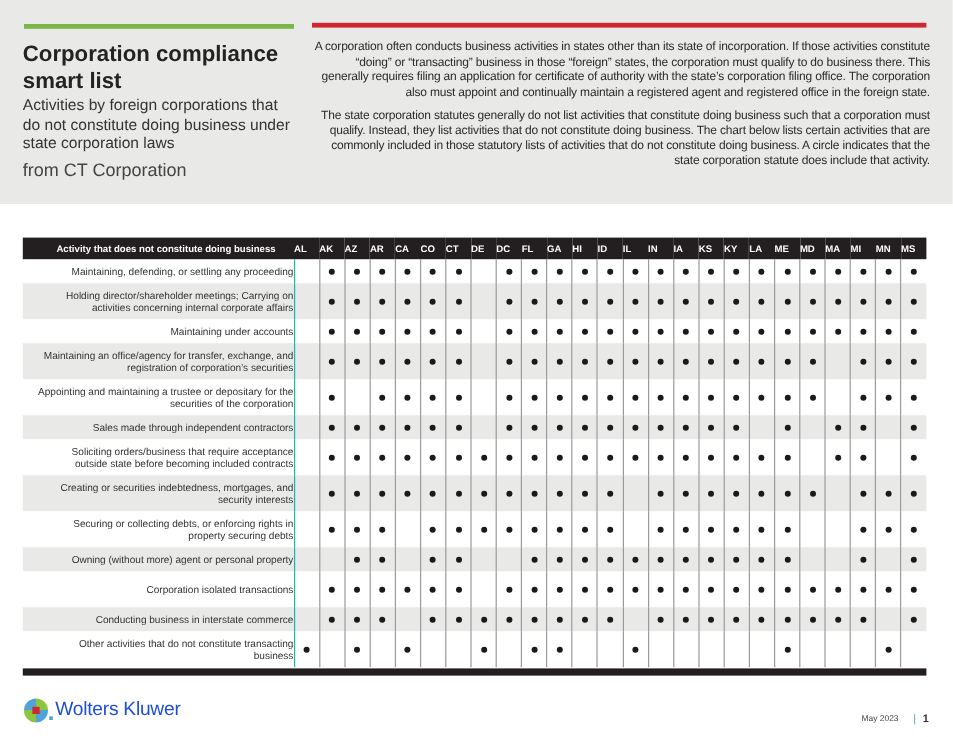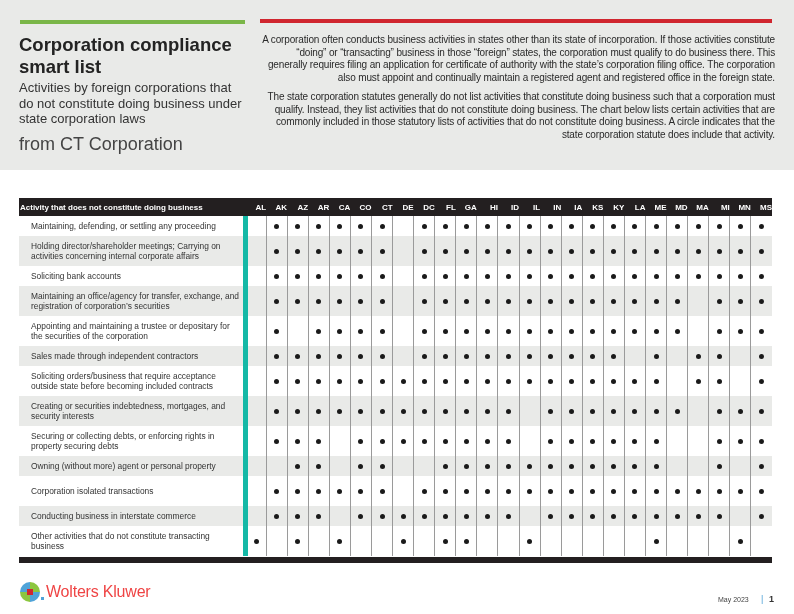--- a/index.html
+++ b/index.html
@@ -5,42 +5,42 @@
   * { box-sizing: border-box; margin: 0; padding: 0; }
   html, body { width: 794px; height: 614px; background: #ffffff; overflow: hidden; }
   body { font-family: "Liberation Sans", sans-serif; color: #222; position: relative; }
 
   .top-band { position: absolute; left: 0; top: 0; width: 794px; height: 170px; background: #e9eae8; }
   .green-rule { position: absolute; left: 20px; top: 20px; width: 225px; height: 4px; background: #7ab648; }
   .red-rule { position: absolute; left: 260px; top: 19px; width: 512px; height: 4px; background: #d0262f; }
 
   .title { position: absolute; left: 19px; top: 34px; width: 230px; font-size: 18.5px; font-weight: bold; line-height: 22px; color: #232323; }
   .subtitle { position: absolute; left: 19px; top: 80px; width: 230px; font-size: 13px; line-height: 15.5px; color: #333; }
-  .source { position: absolute; left: 19px; top: 134px; font-size: 18px; color: #444; }
+  .source { position: absolute; left: 19px; top: 134px; font-size: 15px; color: #444; }
 
   .intro { position: absolute; left: 260px; top: 34px; width: 515px; font-size: 10px; line-height: 12.7px; color: #2a2a2a; letter-spacing: -0.15px; text-align: right; }
   .intro p { margin-bottom: 6px; }
 
   table.chart { position: absolute; left: 19px; top: 198px; width: 753px; border-collapse: collapse; table-layout: fixed; }
-  table.chart th { background: #231f20; color: #fff; font-size: 8px; font-weight: bold; height: 18px; text-align: right; padding: 0; }
-  table.chart th.act-head { text-align: left; padding-left: 1px; width: 226px; }
+  table.chart th { background: #231f20; color: #fff; font-size: 8px; font-weight: bold; height: 18px; text-align: left; padding: 0; }
+  table.chart th.act-head { text-align: left; padding-left: 28px; width: 226px; }
   table.chart td { font-size: 8.4px; line-height: 10px; color: #333; padding: 0; text-align: center; border-left: 1px solid #9a9a9a; }
-  table.chart td.act { text-align: left; padding-left: 12px; border-left: none; border-right: 5px solid #14b8a6; }
+  table.chart td.act { text-align: right; padding-left: 12px; border-left: none; border-right: 1px solid #14b8a6; }
   table.chart tr.shade td { background: #e9eae8; }
   table.chart tr.r1 td { height: 20px; }
   table.chart tr.r2 td { height: 30px; }
   .dot { display: inline-block; width: 5px; height: 5px; border-radius: 50%; background: #1a1a1a; vertical-align: middle; }
   .bottom-bar { position: absolute; left: 19px; top: 557px; width: 753px; height: 6px; background: #231f20; }
 
   .logo { position: absolute; left: 20px; top: 582px; display: flex; align-items: center; }
   .logo-mark { width: 20px; height: 20px; border-radius: 50%; position: relative; overflow: hidden;
     background: conic-gradient(#8cc63f 0 25%, #4fa3d8 25% 50%, #8cc63f 50% 75%, #4fa3d8 75% 100%); }
   .logo-mark::after { content: ""; position: absolute; left: 7px; top: 7px; width: 6px; height: 6px; background: #d0262f; }
   .logo-dot { width: 3px; height: 3px; background: #4fa3d8; margin: 12px 2px 0 1px; }
-  .logo-text { font-size: 16px; color: #ef4444; letter-spacing: -0.2px; }
+  .logo-text { font-size: 16px; color: #1d4ed8; letter-spacing: -0.2px; }
 
   .footer-date { position: absolute; left: 718px; top: 596px; font-size: 7px; color: #444; }
   .footer-sep { position: absolute; left: 761px; top: 594px; font-size: 9px; color: #4fa3d8; }
   .footer-page { position: absolute; left: 769px; top: 594px; font-size: 9px; font-weight: bold; color: #333; }
 </style>
 </head>
 <body>
 
 <div class="top-band"></div>
 <div class="green-rule"></div>
@@ -137,21 +137,21 @@
         <td><span class="dot"></span></td>
         <td><span class="dot"></span></td>
         <td><span class="dot"></span></td>
         <td><span class="dot"></span></td>
         <td><span class="dot"></span></td>
         <td><span class="dot"></span></td>
         <td><span class="dot"></span></td>
         <td><span class="dot"></span></td>
       </tr>
       <tr class="r1">
-        <td class="act">Soliciting bank accounts</td>
+        <td class="act">Maintaining under accounts</td>
         <td></td>
         <td><span class="dot"></span></td>
         <td><span class="dot"></span></td>
         <td><span class="dot"></span></td>
         <td><span class="dot"></span></td>
         <td><span class="dot"></span></td>
         <td><span class="dot"></span></td>
         <td></td>
         <td><span class="dot"></span></td>
         <td><span class="dot"></span></td>

